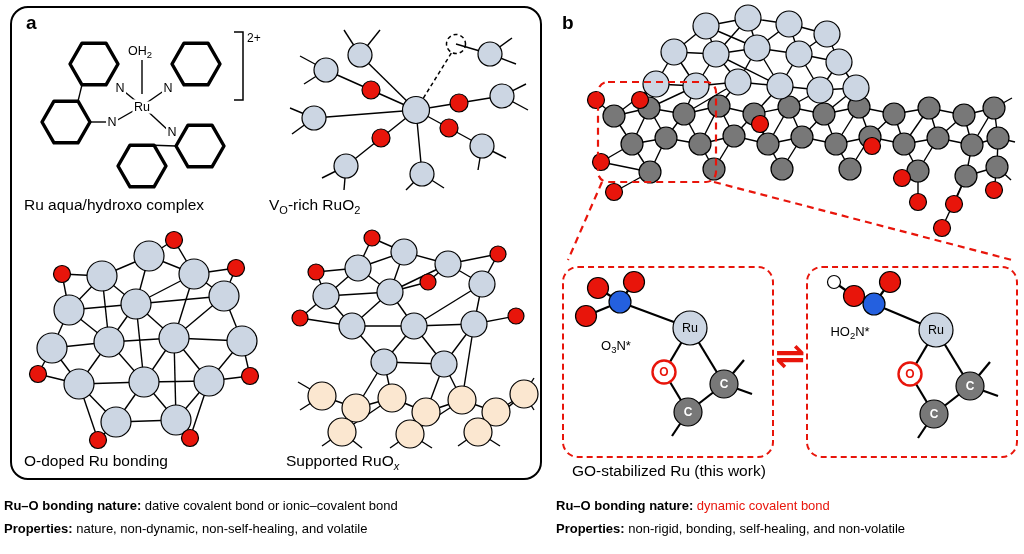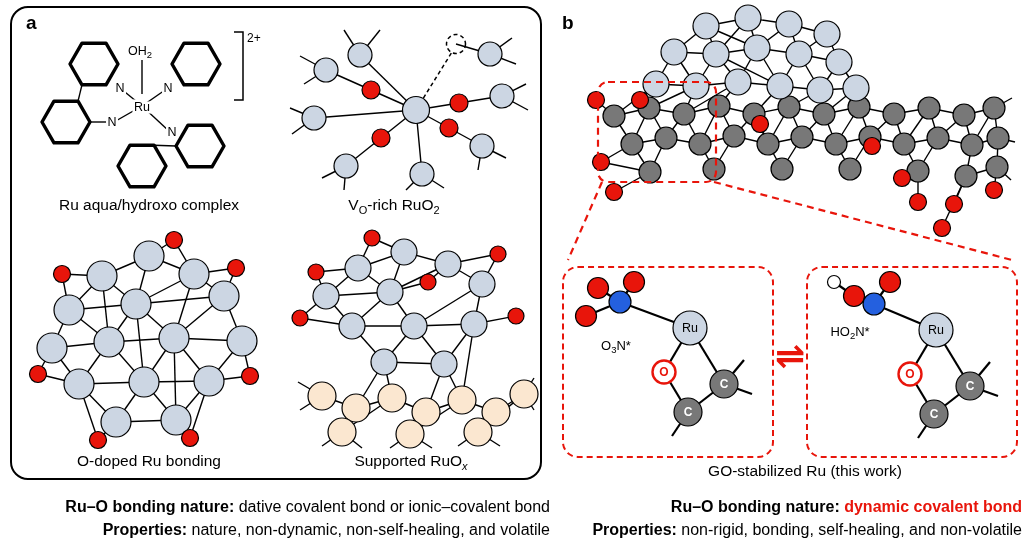--- a/index.html
+++ b/index.html
@@ -1,24 +1,24 @@
 <!DOCTYPE html>
 <html style="--ru_ball: #ccd6e3; --o_ball: #e8150b; --c_ball: #787878; --support_ball: #fbe7d0; --n_ball: #2460df; --h_ball: #ffffff; --accent_red: #e8150b; --outline: #000000;"><head>
 <meta charset="utf-8">
 <style>
   *{margin:0;padding:0;box-sizing:border-box}
   html,body{width:1024px;height:554px;background:#fff;overflow:hidden}
   body{font-family:"Liberation Sans",sans-serif;color:#000;position:relative}
   .panel-box{position:absolute;left:10px;top:6px;width:532px;height:474px;border:2.5px solid #000;border-radius:18px}
   .plabel{position:absolute;font-weight:bold;font-size:19px}
-  .cap{position:absolute;font-size:15.5px;text-align:center}
+  .cap{position:absolute;font-size:15.5px;text-align:left}
   .cap sub{font-size:11px}
-  .footer{position:absolute;font-size:16px;text-align:right;white-space:nowrap}
+  .footer{position:absolute;font-size:13px;text-align:left;white-space:nowrap}
   .footer b{font-weight:bold}
-  .redtext{color:var(--accent_red);font-weight:bold}
+  .redtext{color:var(--accent_red);font-weight:normal}
   .inset{position:absolute;border:2.5px dashed var(--accent_red);border-radius:16px;background:#fff}
   .eq{position:absolute;color:var(--accent_red);font-size:36px;font-weight:bold;font-family:"DejaVu Sans",sans-serif;line-height:1}
   svg{position:absolute;overflow:visible}
   .bond{stroke:#000;stroke-width:1.4;fill:none}
   .bond2{stroke:#000;stroke-width:2.2;fill:none}
   .ring{stroke:#000;stroke-width:3.4;fill:none;stroke-linejoin:round}
   .thin{stroke:#000;stroke-width:1.5;fill:none}
   .ball-ru{fill:var(--ru_ball);stroke:#000;stroke-width:1.2}
   .ball-o{fill:var(--o_ball);stroke:#000;stroke-width:1.2}
   .ball-c{fill:var(--c_ball);stroke:#000;stroke-width:1.2}

